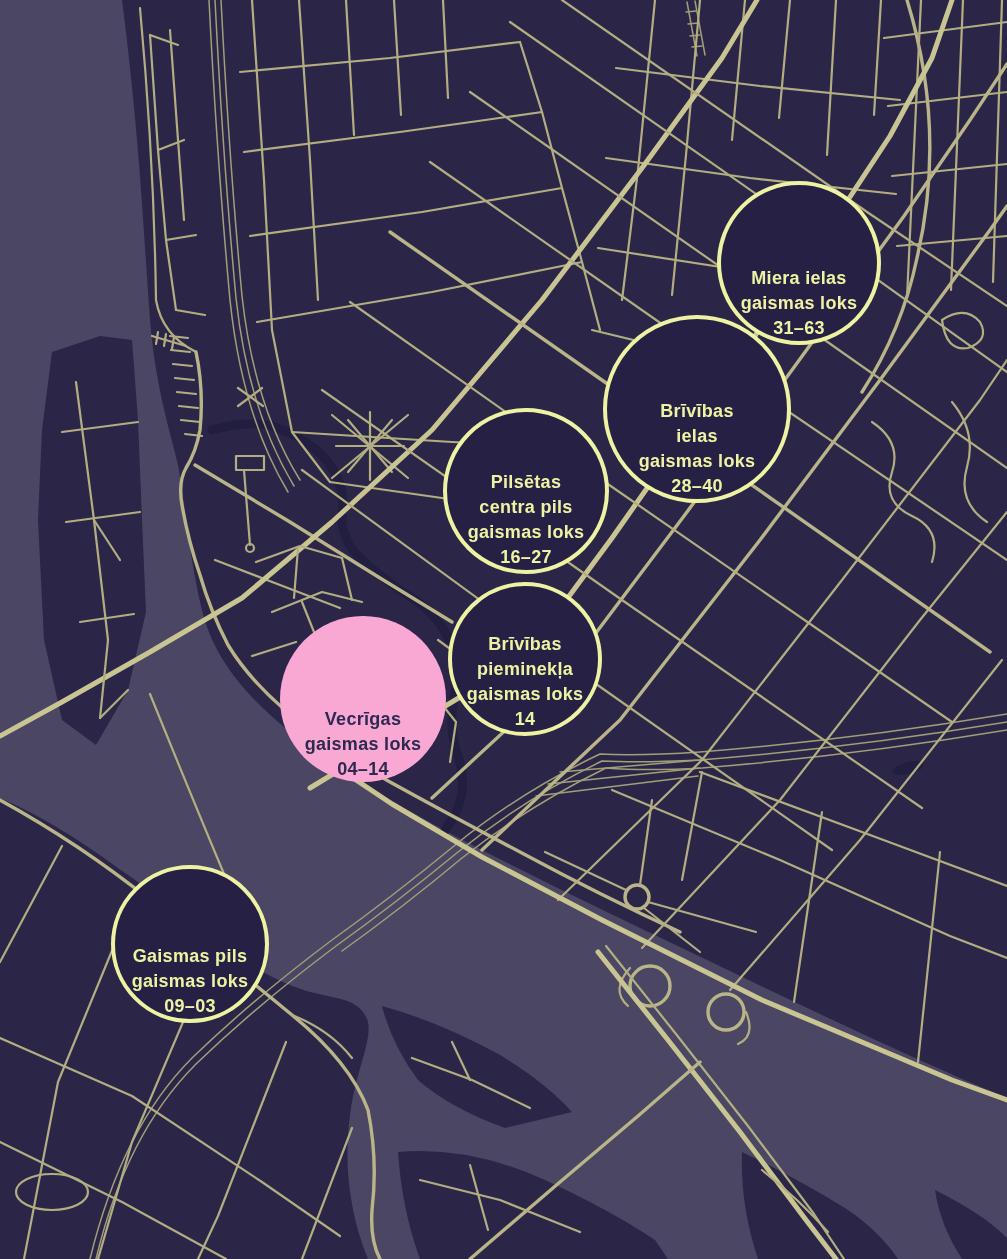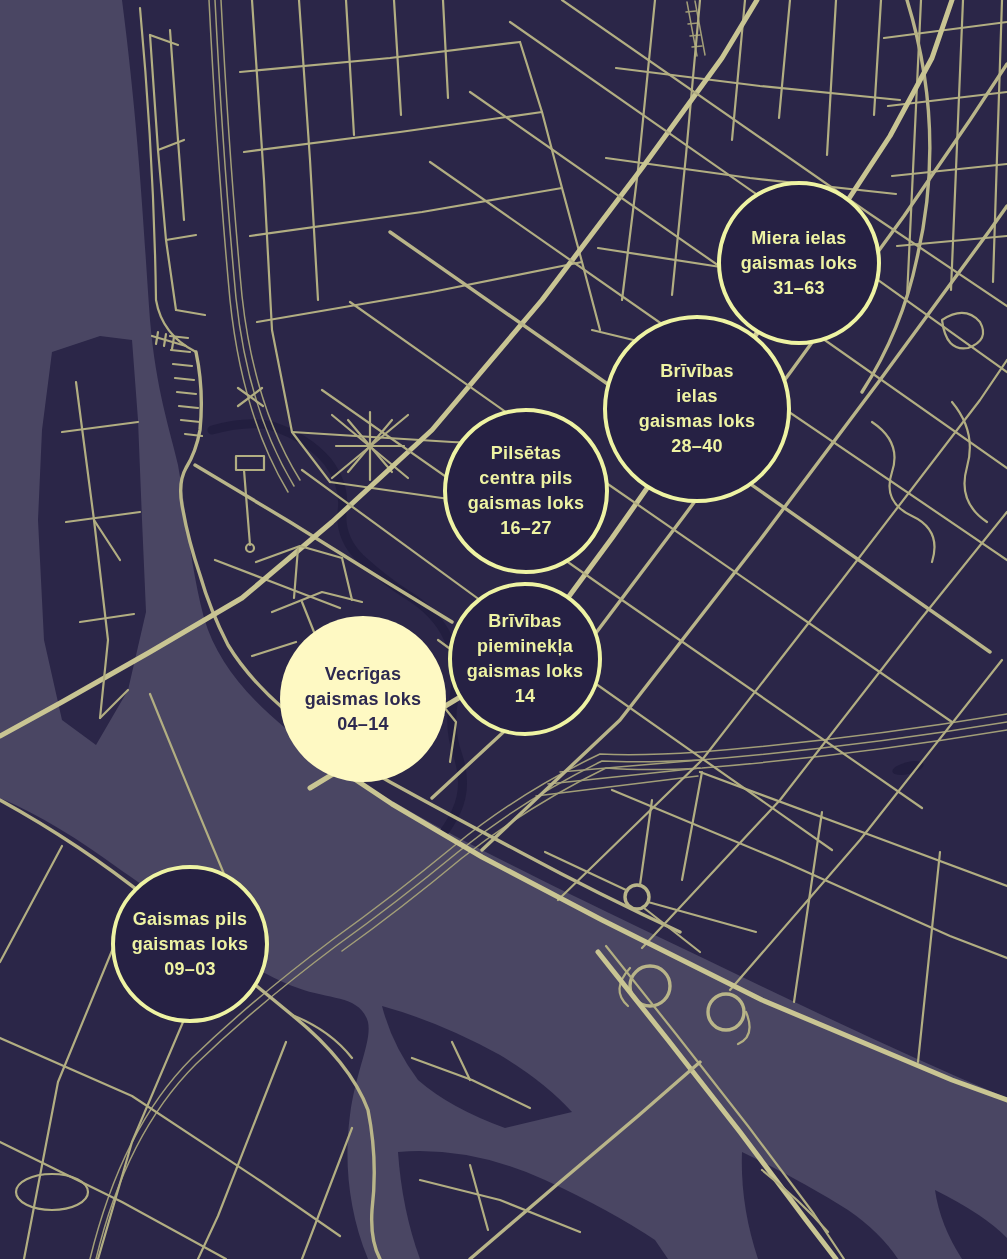--- a/index.html
+++ b/index.html
@@ -16,26 +16,26 @@
   .sb{fill:none;stroke:#c9c593;stroke-width:5;stroke-linecap:round;stroke-linejoin:round;}
   .sr{fill:none;stroke:#a29e78;stroke-width:1.5;stroke-linecap:round;stroke-linejoin:round;}
   .water{fill:#4a4663;stroke:none;}
   .land{fill:#2b2648;stroke:none;}
   .canal{fill:none;stroke:#221e3f;stroke-width:9;stroke-linecap:round;stroke-linejoin:round;}
   .pond{fill:#221e3f;stroke:none;}
 
   
   .marker{
     position:absolute;border-radius:50%;box-sizing:border-box;
-    display:flex;flex-direction:column;align-items:center;justify-content:center;
+    display:flex;flex-direction:column;align-items:center;justify-content:flex-end;
     text-align:center;font-weight:bold;font-size:18px;line-height:25px;
     letter-spacing:.3px;cursor:pointer;
   }
   .marker.outlined{background:#262144;border:4px solid #eef3a3;color:#eef3a3;}
-  .marker.filled{background:#fef9c3;border:none;color:#2d2950;}
+  .marker.filled{background:#f9a8d4;border:none;color:#2d2950;}
   .mline{white-space:nowrap;}
 </style>
 </head>
 <body>
 
 <div class="stage">
 
   <svg width="1007" height="1259" viewBox="0 0 1007 1259" aria-hidden="true">
 
     <g>

